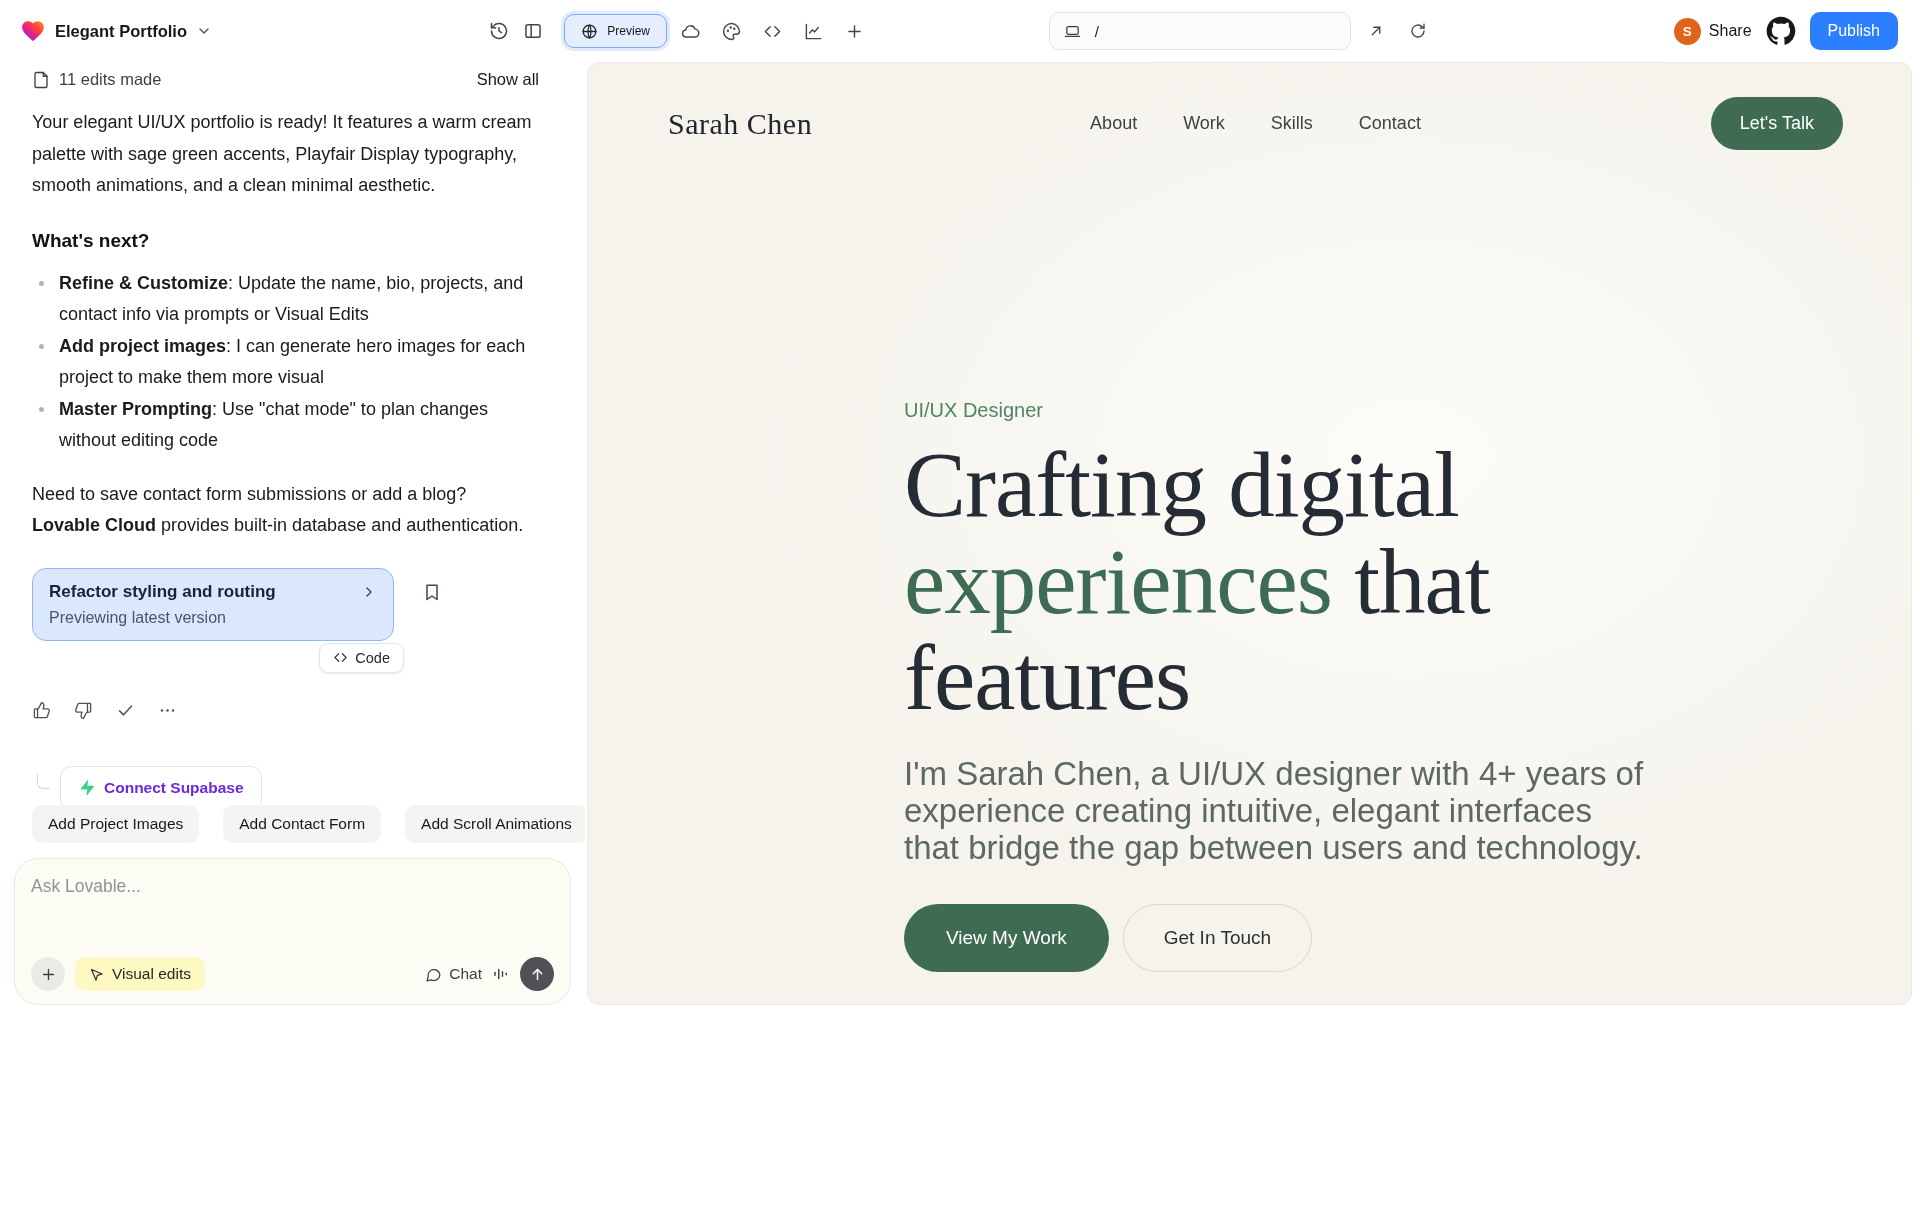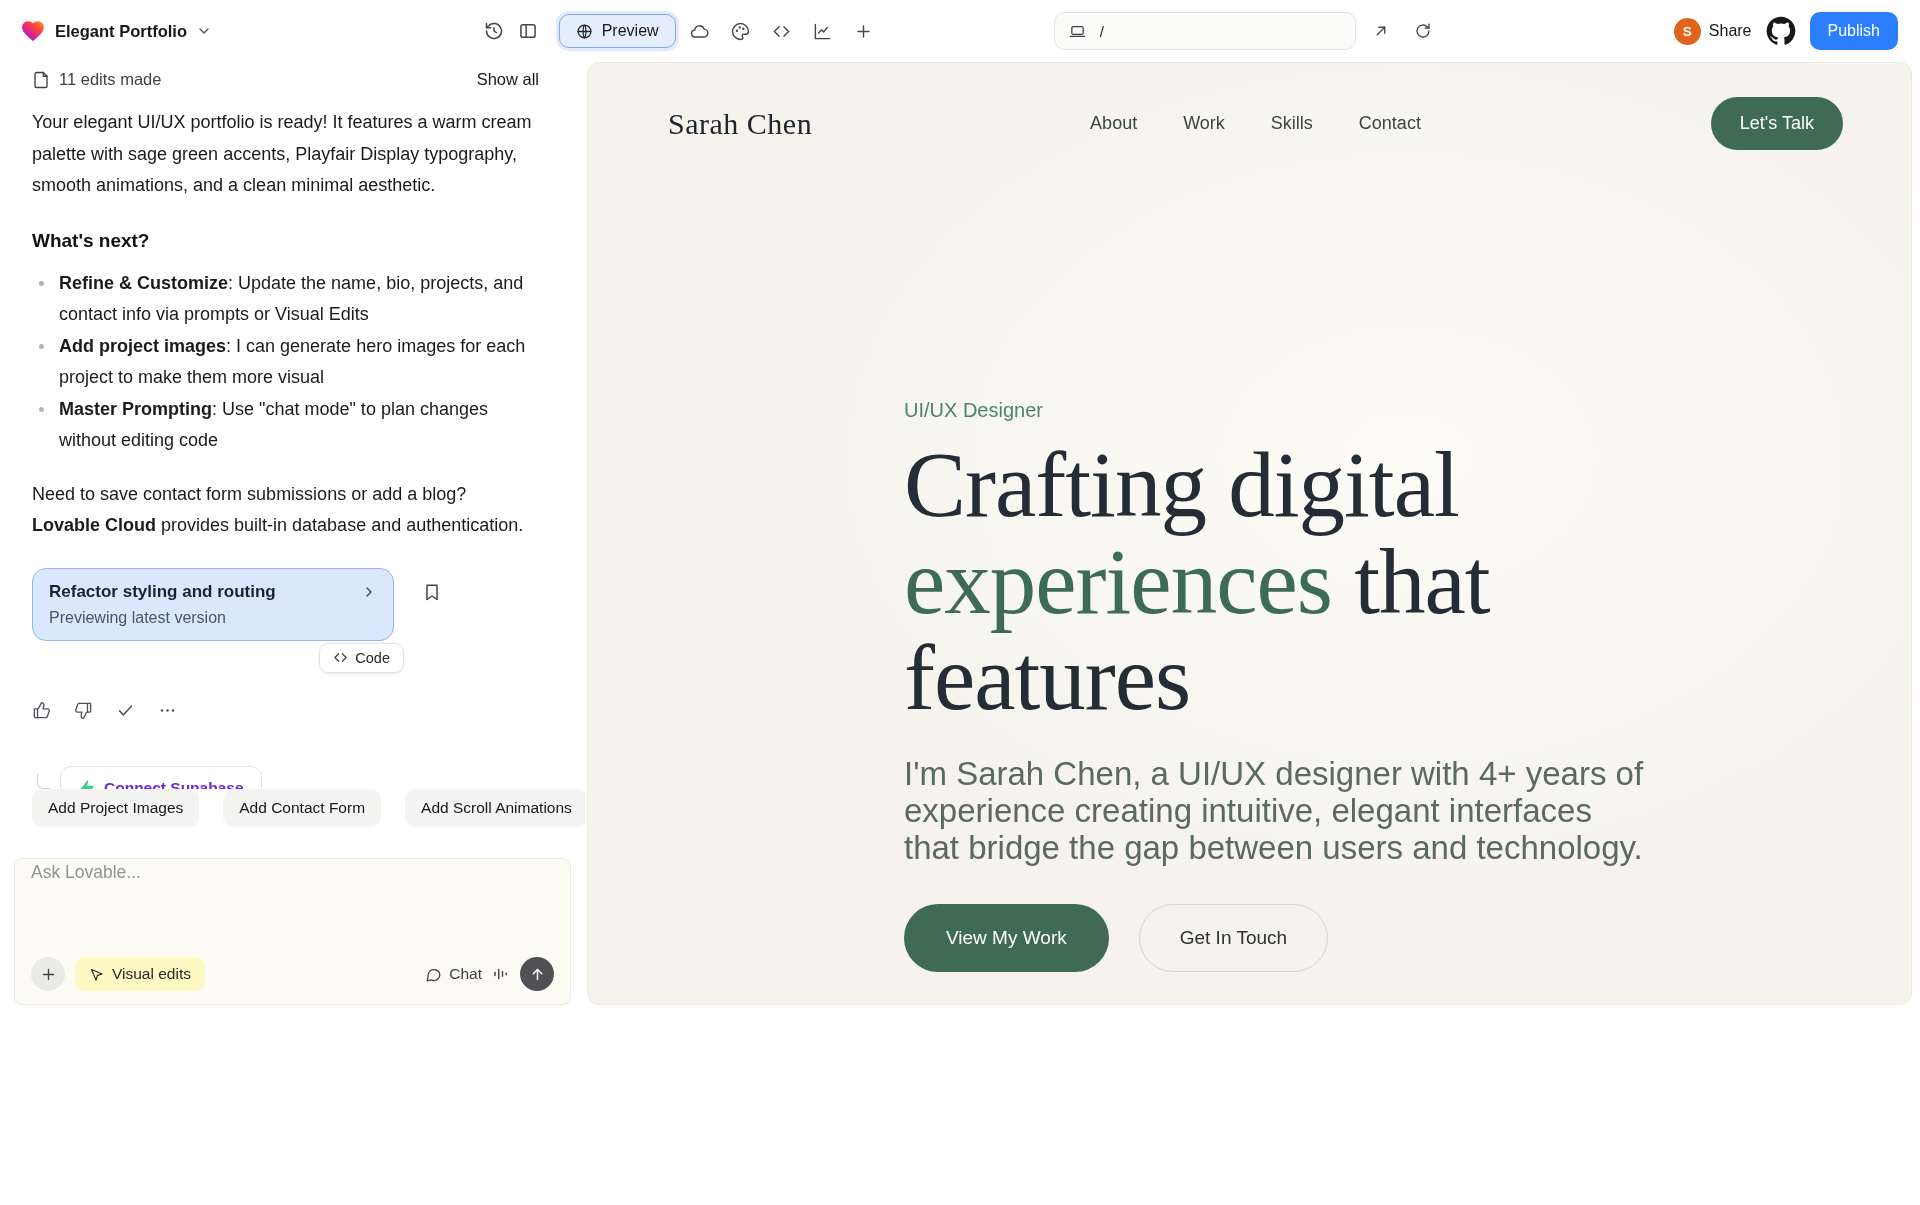--- a/index.html
+++ b/index.html
@@ -15,21 +15,21 @@
   
   .topbar { height: 62px; display: flex; align-items: center; padding: 0 22px 0 20px; background: #fff; }
   .tb-left { display: flex; align-items: center; gap: 9px; }
   .project-name { font-size: 16.5px; font-weight: 700; color: #18181b; }
   .tb-spacer1 { flex-grow: 2.6; } .tb-spacer2 { flex-grow: 1.7; } .tb-spacer3 { flex-grow: 2.3; }
   .icon-btn { background: none; border: 0; width: 34px; height: 34px; border-radius: 8px;
               display: flex; align-items: center; justify-content: center; color: #45454c; }
   .toolbar { display: flex; align-items: center; gap: 7px; margin-left: 14px; }
   .preview-pill { display: inline-flex; align-items: center; gap: 9px; height: 32px; padding: 16px 16px;
                   border-radius: 10px; background: #e5eefe; border: 1px solid #7fa9f2;
-                  box-shadow: 0 0 0 3px rgba(96,146,242,.18); font-size: 16px; font-weight: 500; color: #18181b; }
+                  box-shadow: 0 0 0 3px rgba(96,146,242,.18); font-size: 12px; font-weight: 500; color: #18181b; }
   .url-group { display: flex; align-items: center; gap: 8px; }
   .url-bar { width: 302px; height: 38px; border: 1px solid #e4e4e7; background: #fbfbfa; border-radius: 10px;
              display: flex; align-items: center; padding: 0 14px; gap: 14px; color: #3f3f46; }
   .url-path { font-size: 15px; color: #18181b; }
   .tb-right { display: flex; align-items: center; gap: 14px; }
   .avatar { width: 27px; height: 27px; border-radius: 50%; background: #e0641c; color: #fff;
             font-size: 13.5px; font-weight: 700; display: flex; align-items: center; justify-content: center; }
   .share-group { display: flex; align-items: center; gap: 8px; background: none; border: 0; }
   .share-label { font-size: 16px; font-weight: 500; color: #18181b; }
   .gh-btn { background: none; border: 0; color: #17181c; }
@@ -67,22 +67,22 @@
   .action-row.first { margin-top: 46px; }
   .action-row.second { margin-top: 13px; }
   .connector { width: 13px; height: 15px; border-left: 1.5px solid #d6d6d6; border-bottom: 1.5px solid #d6d6d6;
                border-bottom-left-radius: 6px; margin: 0 10px 12px 5px; }
   .action-btn { display: inline-flex; align-items: center; gap: 9px; height: 44px; padding: 0 17px;
                 background: #fff; border: 1px solid #e4e4e7; border-radius: 11px;
                 font-size: 15.5px; font-weight: 600; color: #6d28d9; }
   .chips-row { margin: auto 0 15px 32px; display: flex; gap: 24px; overflow: hidden; flex: none; }
   .chip { flex: none; white-space: nowrap; padding: 10px 16px; background: #f4f4f3; border: 0; border-radius: 10px;
           font-size: 15.5px; font-weight: 500; color: #18181b; }
-  .composer { flex: none; margin: 16px 14px 16px; height: 147px; background: #fcfbf4; border: 1px solid #eceade;
-              border-radius: 8px; padding: 3px 16px 13px; display: flex; flex-direction: column; }
+  .composer { flex: none; margin: 0 14px 16px; height: 147px; background: #fcfbf4; border: 1px solid #eceade;
+              border-radius: 24px; padding: 17px 16px 13px; display: flex; flex-direction: column; }
   .composer-input { border: 0; background: transparent; outline: none; font-size: 17.5px; color: #18181b; width: 100%; }
   .composer-input::placeholder { color: #8f939a; }
   .composer-bottom { margin-top: auto; display: flex; align-items: center; gap: 10px; }
   .circle-btn { width: 34px; height: 34px; border-radius: 50%; background: #ebebe6; border: 0;
                 display: flex; align-items: center; justify-content: center; color: #3f3f46; }
   .ve-chip { display: inline-flex; align-items: center; gap: 8px; height: 34px; padding: 0 14px;
              background: #fef9c3; border: 0; border-radius: 10px; font-size: 15.5px; font-weight: 500; color: #27272a; }
   .chat-btn { margin-left: auto; display: inline-flex; align-items: center; gap: 7px; background: none; border: 0;
               font-size: 15.5px; font-weight: 500; color: #3f3f46; }
   .wave-btn { background: none; border: 0; color: #3f3f46; }
@@ -101,21 +101,21 @@
   .nav-link { font-size: 18px; color: #3b4540; cursor: pointer; }
   .header-right { flex: 1; display: flex; justify-content: flex-end; }
   .cta-btn { background: #3e6b51; color: #fff; border: 0; border-radius: 999px; padding: 0 29px; height: 53px;
              font-size: 18px; }
   .hero { position: absolute; left: 316px; top: 336px; width: 800px; }
   .eyebrow { font-size: 20px; color: #4e8566; }
   .hero-heading { margin-top: 15px; font-family: "Liberation Serif", serif; font-weight: 500;
                   font-size: 93px; line-height: 1.04; color: #262c35; letter-spacing: -1px; }
   .accent { color: #3e6b53; }
   .bio { margin-top: 28px; max-width: 745px; font-size: 33px; line-height: 37px; color: #5c6862; }
-  .hero-ctas { margin-top: 38px; display: flex; gap: 30px; }
+  .hero-ctas { margin-top: 38px; display: flex; gap: 14px; }
   .btn-primary { background: #3e6b51; color: #fff; border: 0; border-radius: 999px; height: 68px; padding: 0 42px;
                  font-size: 19px; }
   .btn-secondary { background: transparent; color: #2a332c; border: 1px solid #d9d5c8; border-radius: 999px;
                    height: 68px; padding: 0 40px; font-size: 19px; }
   .scroll-ind { position: absolute; left: 0; right: 0; top: 1000px; display: flex; flex-direction: column;
                 align-items: center; gap: 12px; color: #49534d; }
   .scroll-label { font-size: 13.5px; letter-spacing: 3.5px; font-weight: 500; }
 </style>
 </head>
 <body>

